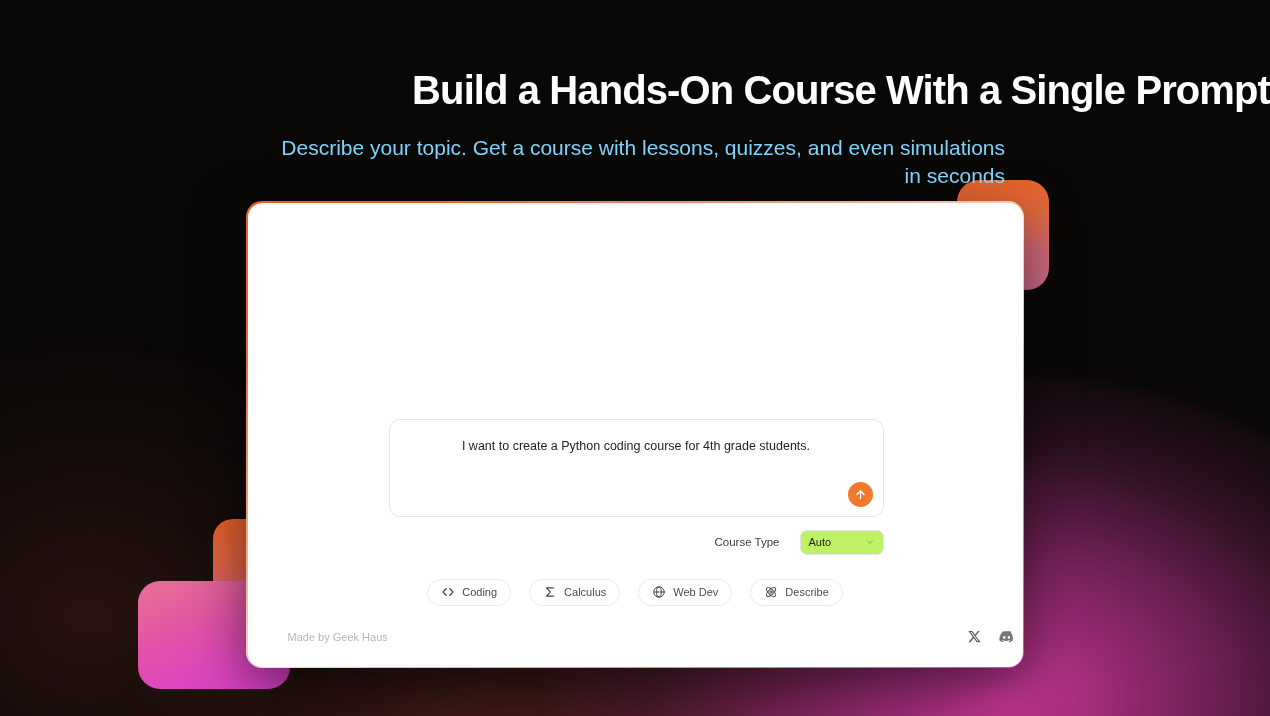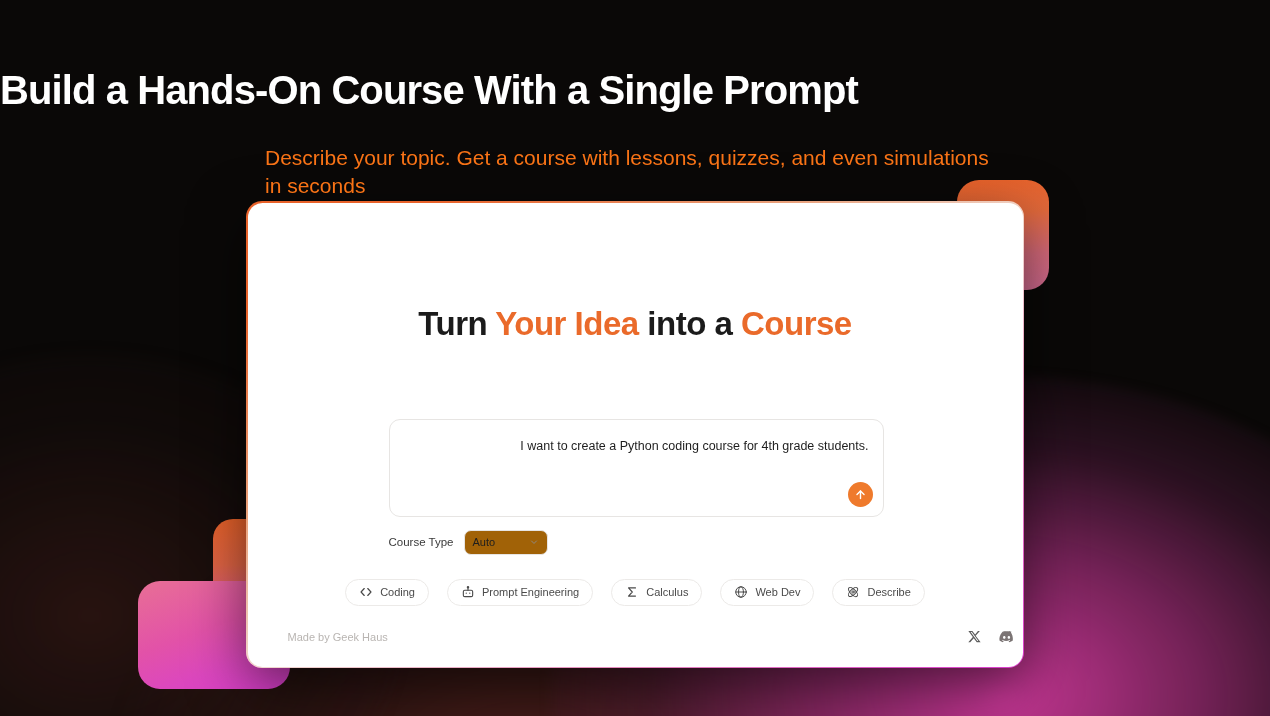--- a/index.html
+++ b/index.html
@@ -62,37 +62,37 @@
                  rgba(40, 20, 18, 0.2) 55%,
                  rgba(10, 8, 7, 0) 100%);
     filter: blur(8px);
   }
 
   
   .hero {
     position: absolute;
     top: 0; left: 0;
     width: 1270px;
-    text-align: left;
+    text-align: right;
     z-index: 6;
   }
   .hero-title {
     margin-top: 68px;
     font-size: 40px;
     font-weight: bold;
     letter-spacing: -0.9px;
     color: #ffffff;
     line-height: 1.1;
   }
   .hero-sub {
-    margin: 32px auto 0;
+    margin: 22px auto 0;
     width: 740px;
     font-size: 21px;
     font-weight: normal;
-    color: #f97316;
+    color: #7dd3fc;
     line-height: 1.33;
   }
 
   
   .deco {
     position: absolute;
     border-radius: 20px;
     z-index: 2;
     filter: blur(0.4px);
   }
@@ -171,21 +171,21 @@
     background: #ffffff;
   }
   .prompt-text {
     position: absolute;
     top: 17px;
     left: 14px;
     right: 14px;
     font-size: 12.5px;
     color: #1e1e1e;
     line-height: 1.45;
-    text-align: right;
+    text-align: center;
   }
   .send-btn {
     position: absolute;
     right: 10px;
     bottom: 9px;
     width: 25px;
     height: 25px;
     border-radius: 50%;
     background: #ef7a2c;
     border: none;
@@ -195,39 +195,40 @@
     justify-content: center;
   }
 
   
   .course-type-row {
     position: absolute;
     top: 327px;
     left: 141px;
     width: 495px;
     display: flex;
-    align-items: center;
-    gap: 10px;
+    justify-content: flex-end;
+    align-items: center;
+    gap: 20px;
   }
   .course-type-label {
     font-size: 11.5px;
     color: #3a3a3a;
   }
   .select {
     display: flex;
     align-items: center;
     justify-content: space-between;
     width: 84px;
     height: 25px;
     padding: 0 8px;
     border: 1px solid #e7e5e3;
     border-radius: 7px;
     font-size: 11px;
     color: #1e1e1e;
-    background: #a16207;
+    background: #bef264;
     cursor: pointer;
   }
 
   
   .chips {
     position: absolute;
     top: 376px;
     left: 0;
     width: 100%;
     display: flex;
@@ -287,23 +288,20 @@
   </div>
 
   <div class="deco deco-right"></div>
   <div class="deco deco-left-tall"></div>
   <div class="deco deco-left-wide"></div>
 
   <div class="card-wrap">
   <div class="card">
 
     <div class="card-title">
-      <div>
-        <span>Turn </span><span class="accent">Your Idea</span><span> into a </span><span class="accent">Course</span>
-      </div>
     </div>
 
     <div class="prompt-box">
       <div class="prompt-text">I want to create a Python coding course for 4th grade students.</div>
       <button class="send-btn">
         <svg width="13" height="13" viewBox="0 0 24 24" fill="none" stroke="#ffffff" stroke-width="2.6" stroke-linecap="round" stroke-linejoin="round">
           <line x1="12" y1="19.5" x2="12" y2="5.5"></line>
           <polyline points="5.5,12 12,5.5 18.5,12"></polyline>
         </svg>
       </button>
@@ -322,30 +320,20 @@
     <div class="chips">
 
       <div class="chip">
         <svg width="14" height="14" viewBox="0 0 24 24" fill="none" stroke="#4a4a4a" stroke-width="2" stroke-linecap="round" stroke-linejoin="round">
           <polyline points="9,18 3.5,12 9,6"></polyline>
           <polyline points="15,6 20.5,12 15,18"></polyline>
         </svg>
         <span>Coding</span>
       </div>
 
-      <div class="chip">
-        <svg width="14" height="14" viewBox="0 0 24 24" fill="none" stroke="#4a4a4a" stroke-width="1.9" stroke-linecap="round" stroke-linejoin="round">
-          <rect x="4" y="9" width="16" height="11" rx="2.5"></rect>
-          <line x1="12" y1="5" x2="12" y2="9"></line>
-          <circle cx="12" cy="4" r="1.2"></circle>
-          <circle cx="9" cy="14" r="1.1" fill="#4a4a4a" stroke="none"></circle>
-          <circle cx="15" cy="14" r="1.1" fill="#4a4a4a" stroke="none"></circle>
-        </svg>
-        <span>Prompt Engineering</span>
-      </div>
 
       <div class="chip">
         <svg width="14" height="14" viewBox="0 0 24 24" fill="none" stroke="#4a4a4a" stroke-width="1.9" stroke-linecap="round" stroke-linejoin="round">
           <polyline points="18,5 6,5 12.5,12 6,19 18,19"></polyline>
         </svg>
         <span>Calculus</span>
       </div>
 
       <div class="chip">
         <svg width="14" height="14" viewBox="0 0 24 24" fill="none" stroke="#4a4a4a" stroke-width="1.7" stroke-linecap="round" stroke-linejoin="round">

